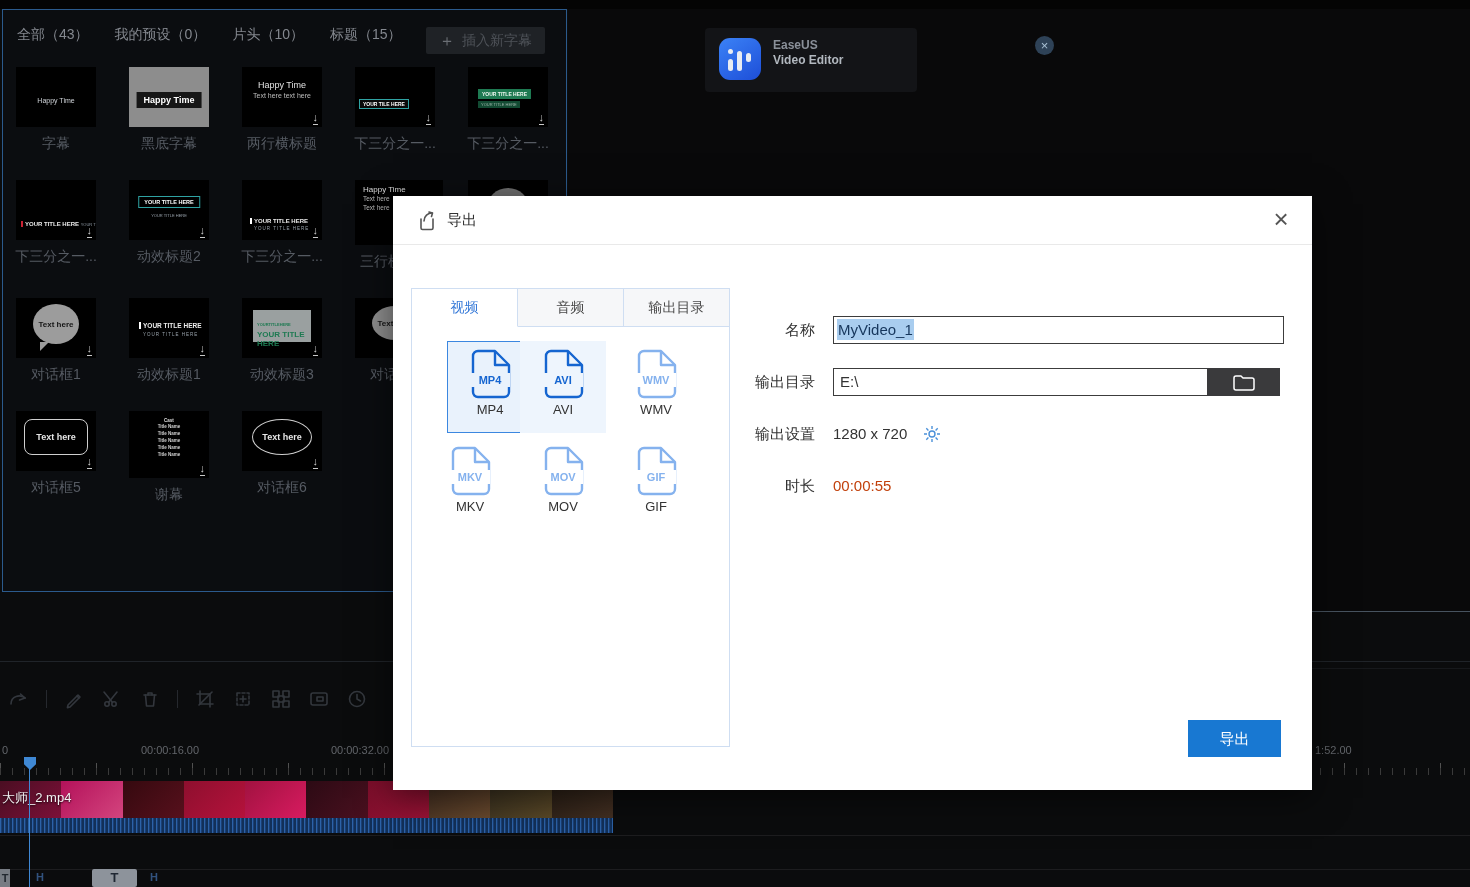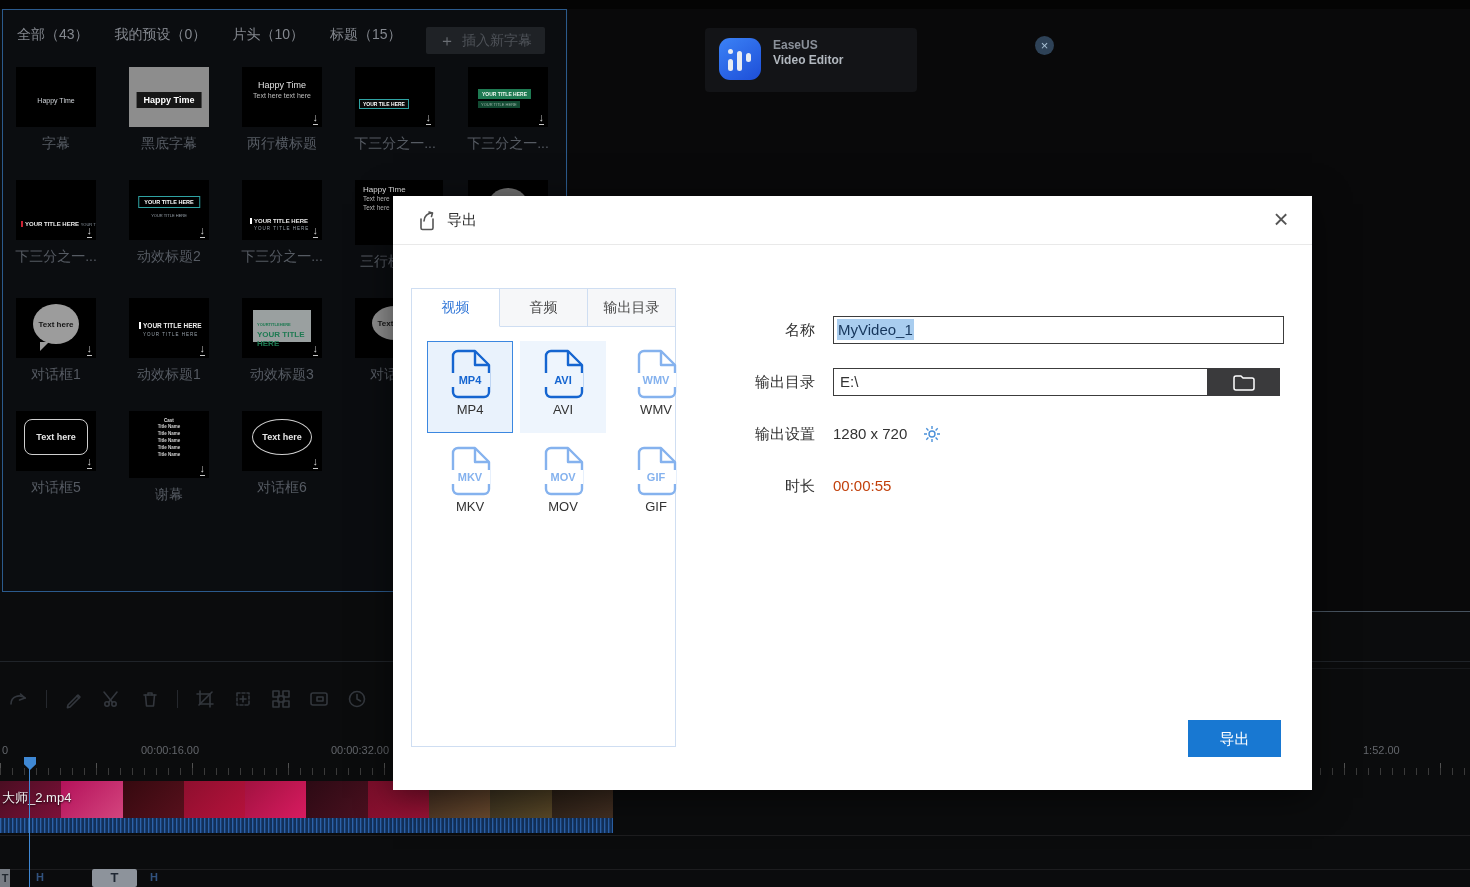--- a/index.html
+++ b/index.html
@@ -150,32 +150,32 @@
   .dialog{position:absolute;left:393px;top:196px;width:919px;height:594px;background:#fff;
           box-shadow:0 8px 34px rgba(0,0,0,.55);z-index:10;}
   .dlg-header{position:absolute;left:0;top:0;width:100%;height:49px;border-bottom:1px solid #e9e9e9;
               box-sizing:border-box;}
   .dlg-header svg{position:absolute;left:21px;top:12px;stroke:#555;fill:none;stroke-width:1.6;
                   stroke-linecap:round;stroke-linejoin:round;}
   .dlg-title{position:absolute;left:54px;top:15px;font-size:15px;color:#333;}
   .dlg-close{position:absolute;right:16px;top:6px;font-size:26px;color:#555;width:30px;height:34px;
              text-align:center;line-height:34px;font-weight:300;}
 
-  .fmt-box{position:absolute;left:18px;top:92px;width:265px;height:459px;
+  .fmt-box{position:absolute;left:18px;top:92px;width:319px;height:459px;
            border:1px solid #cfdef2;box-sizing:border-box;}
   .fmt-tabs{display:flex;height:37px;border-bottom:1px solid #cfdef2;}
   .fmt-tab{flex:1;text-align:center;line-height:37px;font-size:14px;background:#f6f7f9;
            color:#4a4a4a;border-right:1px solid #cfdef2;}
   .fmt-tab:last-child{border-right:none;}
   .fmt-tab.active{background:#fff;color:#3579d8;border-bottom:1px solid #fff;margin-bottom:-1px;}
   .fmt-grid{position:absolute;left:15px;top:52px;display:grid;
             grid-template-columns:repeat(3,86px);column-gap:7px;row-gap:5px;}
   .fmt-tile{width:86px;height:92px;display:flex;flex-direction:column;align-items:center;
             border:1px solid transparent;box-sizing:border-box;}
-  .fmt-tile.selected{background:#e9f2fc;border-color:#3b87e0;}
+  .fmt-tile.selected{background:#e9f2fc;border-color:#3b87e0;margin-left:20px;}
   .fmt-tile.hover{background:#eef5fd;}
   .fmt-tile svg{margin-top:7px;}
   .ficon-dark{color:#1565d0;}
   .ficon-light{color:#85b2ee;}
   .fmt-tile .flabel{font-size:13px;color:#333;margin-top:3px;}
   .ficon-doc{stroke:currentColor;fill:none;stroke-width:2.4;stroke-linejoin:round;}
   .ficon-txt{fill:currentColor;font-size:11px;font-weight:bold;
              font-family:"Liberation Sans",sans-serif;}
 
   .f-label{position:absolute;width:82px;text-align:right;font-size:15px;color:#333;
@@ -419,21 +419,21 @@
   </svg>
   <svg width="22" height="22" viewBox="0 0 22 22">
     <circle cx="11" cy="11" r="7.5"></circle>
       <path d="M11 6.5 V11 l3.5 2"></path>
   </svg>
 </div>
 
 <div class="ruler-label" style="left:2px;">0</div>
 <div class="ruler-label" style="left:170px;transform:translateX(-50%);">00:00:16.00</div>
 <div class="ruler-label" style="left:360px;transform:translateX(-50%);">00:00:32.00</div>
-<div class="ruler-label" style="left:1315px;margin-left:48px;">1:52.00</div>
+<div class="ruler-label" style="left:1315px;">1:52.00</div>
 <div class="ticks-major"></div>
 <div class="ticks-minor"></div>
 
 <div class="vtrack">
   <div></div>
     <div></div>
     <div></div>
     <div></div>
     <div></div>
   <div></div>

